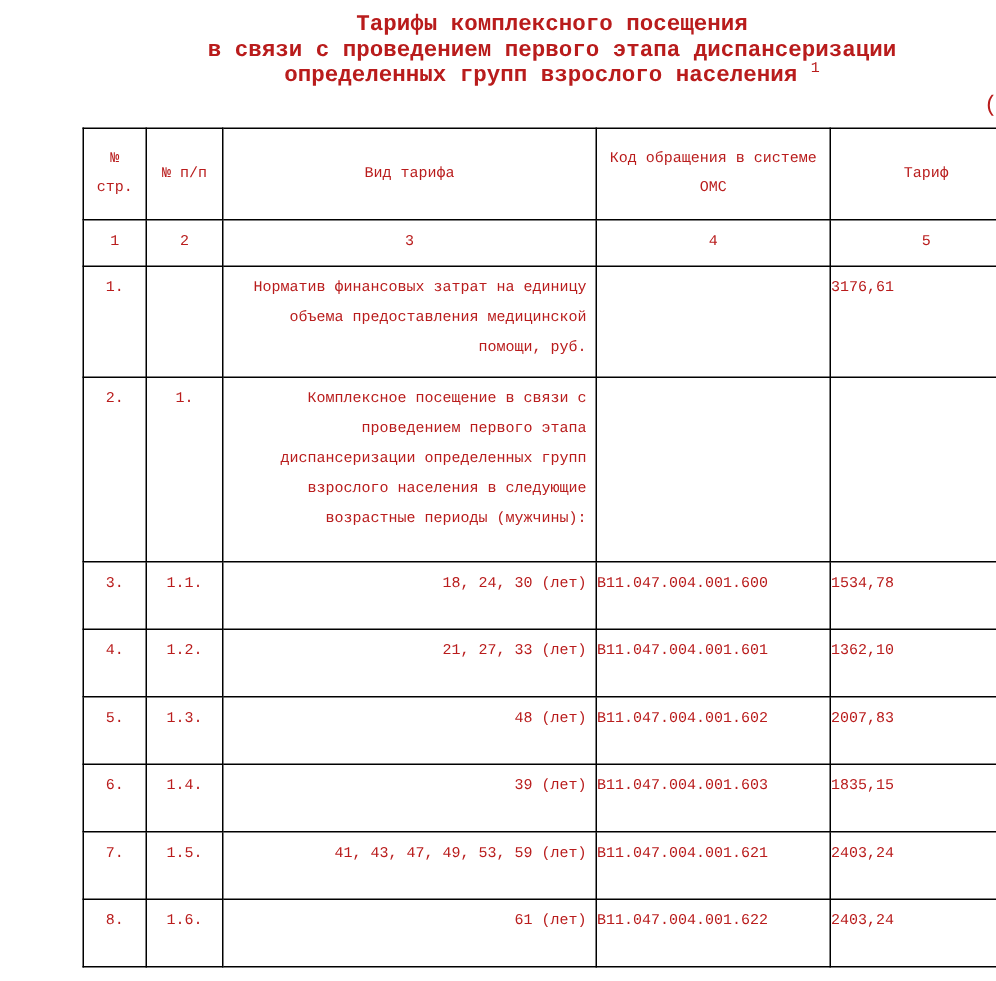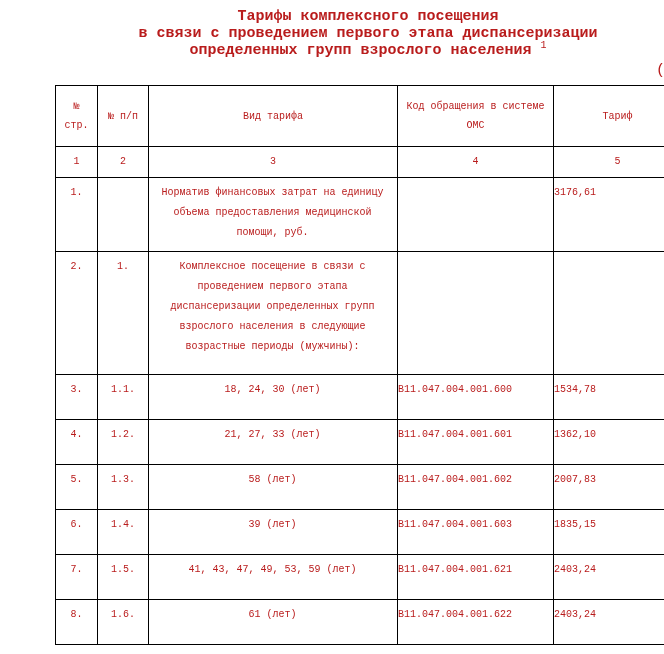--- a/index.html
+++ b/index.html
@@ -71,21 +71,21 @@
   .tariff-table td {
     vertical-align: top;
     padding: 5px 0 0 0;
     line-height: 20px;
   }
   .tariff-table tr.h74  { height: 74px; }
   .tariff-table tr.h123 { height: 123px; }
   .tariff-table tr.h45  { height: 45px; }
   .cell-line   { text-align: center; }
   .cell-item   { text-align: center; }
-  .cell-type   { text-align: center; padding-left: 5px !important; padding-right: 6px !important; }
+  .cell-type   { text-align: right; padding-left: 5px !important; padding-right: 6px !important; }
   .cell-code   { text-align: left; }
   .cell-tariff { text-align: left; padding-right: 2px !important; }
 </style>
 </head>
 <body>
 
 <div class="page">
 
   <div class="doc-title">
     <div>Тарифы комплексного посещения</div>
@@ -144,21 +144,21 @@
       <tr class="h45">
         <td class="cell-line">4.</td>
         <td class="cell-item">1.2.</td>
         <td class="cell-type">21, 27, 33 (лет)</td>
         <td class="cell-code">B11.047.004.001.601</td>
         <td class="cell-tariff">1362,10</td>
       </tr>
       <tr class="h45">
         <td class="cell-line">5.</td>
         <td class="cell-item">1.3.</td>
-        <td class="cell-type">58 (лет)</td>
+        <td class="cell-type">48 (лет)</td>
         <td class="cell-code">B11.047.004.001.602</td>
         <td class="cell-tariff">2007,83</td>
       </tr>
       <tr class="h45">
         <td class="cell-line">6.</td>
         <td class="cell-item">1.4.</td>
         <td class="cell-type">39 (лет)</td>
         <td class="cell-code">B11.047.004.001.603</td>
         <td class="cell-tariff">1835,15</td>
       </tr>

